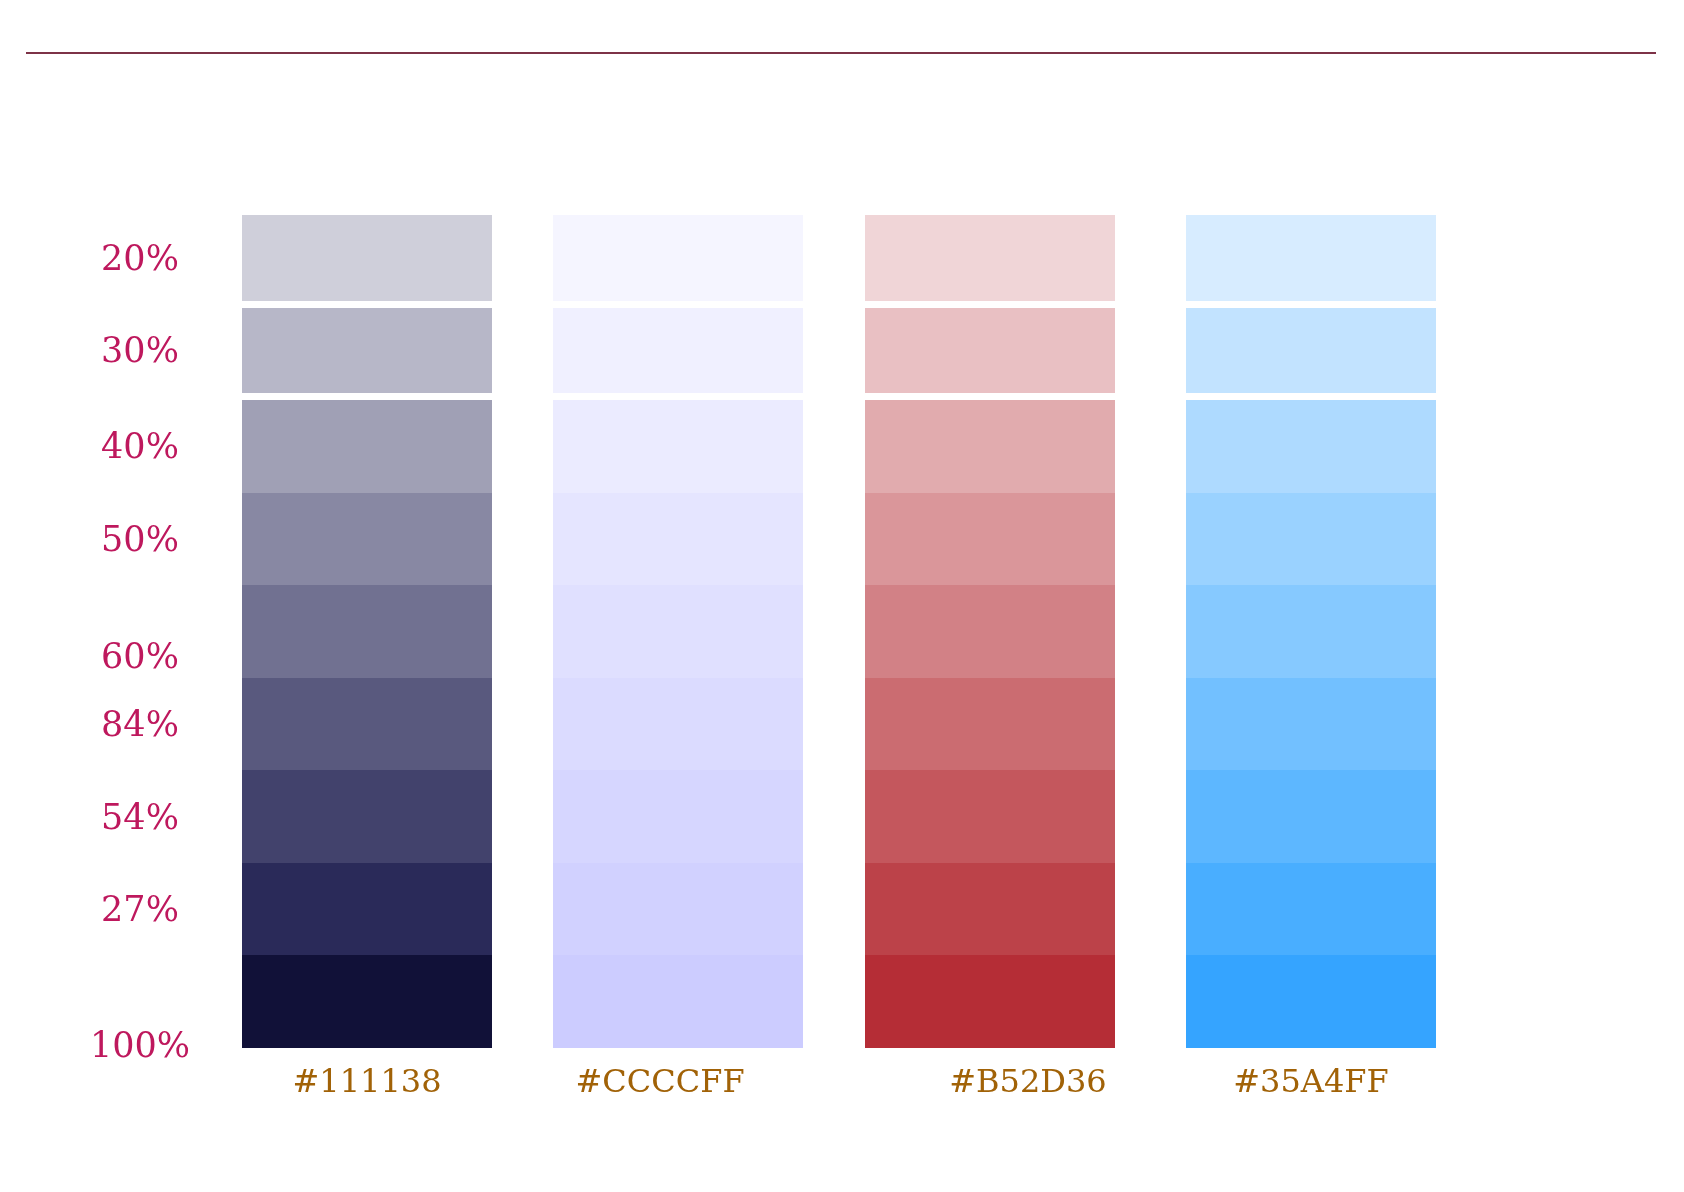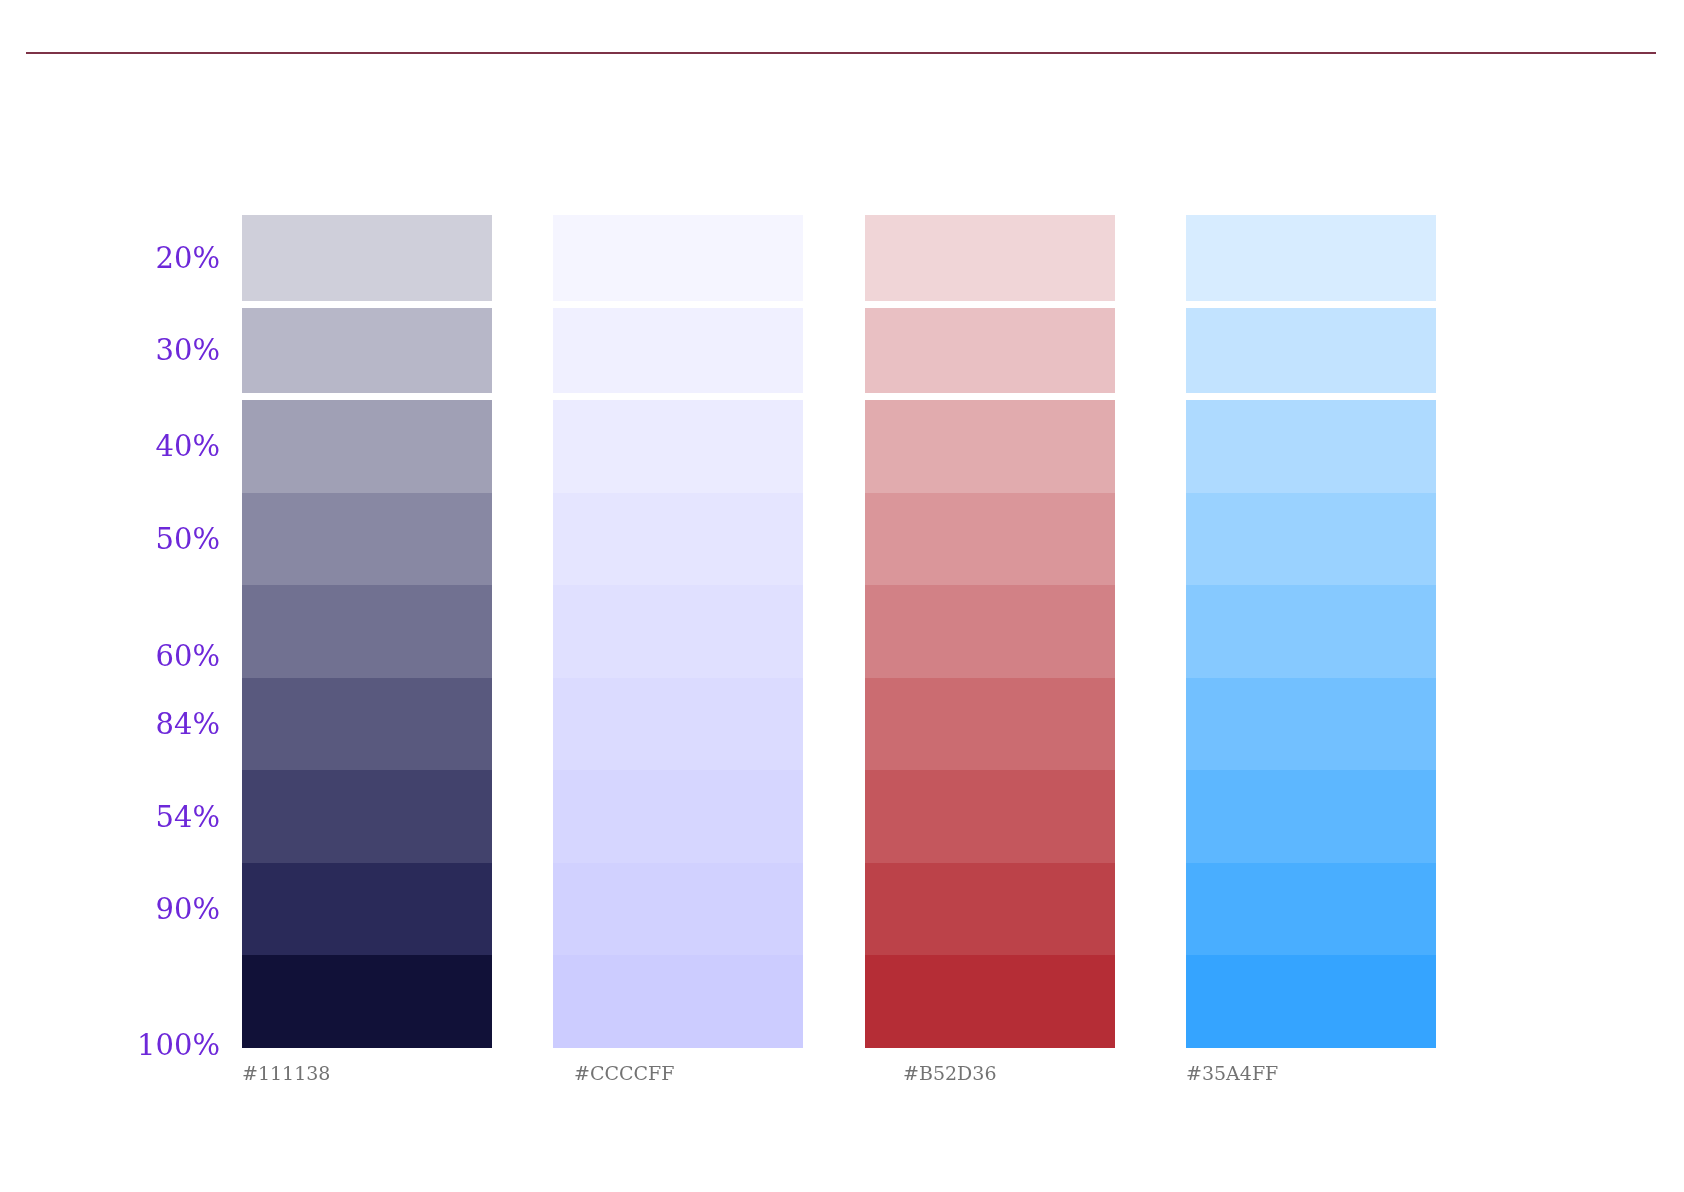--- a/index.html
+++ b/index.html
@@ -52,24 +52,24 @@
     position: absolute;
     left: 60px;
     top: 215px;
     width: 160px;
     height: 833px;
   }
   .axis-label {
     position: absolute;
     right: 0;
     width: 160px;
-    text-align: right;
+    text-align: center;
     font-family: "DejaVu Serif", serif;
-    font-size: 29px;
-    color: #6d28d9;
+    font-size: 35px;
+    color: #be185d;
     white-space: pre;
     transform: translateY(-50%);
   }
 
   .column {
     position: absolute;
     top: 215px;
     width: 250px;
     height: 833px;
   }
@@ -82,48 +82,48 @@
     position: absolute;
     left: 0;
     width: 250px;
     box-sizing: border-box;
   }
 
   .col-caption {
     position: absolute;
     top: 1062px;
     width: 250px;
-    text-align: left;
+    text-align: center;
     font-family: "DejaVu Serif", serif;
-    font-size: 19px;
-    color: #737373;
+    font-size: 32px;
+    color: #a16207;
     white-space: pre;
   }
   .cap-0 { left: 242px; }
-  .cap-1 { left: 574px; }
+  .cap-1 { left: 535px; }
   .cap-2 { left: 903px; }
   .cap-3 { left: 1186px; }
 </style>
 </head>
 <body>
 
 <div class="header">
   <div class="header-rule"></div>
 </div>
 
 <div class="palette">
   <div class="axis-labels">
       <div class="axis-label" style="top: 42.7778px;">20%</div>
       <div class="axis-label" style="top: 135.333px;">30%</div>
       <div class="axis-label" style="top: 231.389px;">40%</div>
       <div class="axis-label" style="top: 323.944px;">50%</div>
       <div class="axis-label" style="top: 441px;">60%</div>
       <div class="axis-label" style="top: 509.056px;">84%</div>
       <div class="axis-label" style="top: 601.611px;">54%</div>
-      <div class="axis-label" style="top: 694.167px;">90%</div>
+      <div class="axis-label" style="top: 694.167px;">27%</div>
       <div class="axis-label" style="top: 830px;">100%</div>
     </div>
 
   <div class="column col-0">
       <div class="swatch" style="top: 0px; height: 85.5556px; background: rgb(207, 207, 218);"></div>
       <div class="swatch" style="top: 92.5556px; height: 85.5556px; background: rgb(183, 183, 200);"></div>
       <div class="swatch" style="top: 185.111px; height: 92.5556px; background: rgb(160, 160, 181);"></div>
       <div class="swatch" style="top: 277.667px; height: 92.5556px; background: rgb(136, 136, 163);"></div>
       <div class="swatch" style="top: 370.222px; height: 92.5556px; background: rgb(113, 113, 145);"></div>
       <div class="swatch" style="top: 462.778px; height: 92.5556px; background: rgb(89, 89, 126);"></div>

